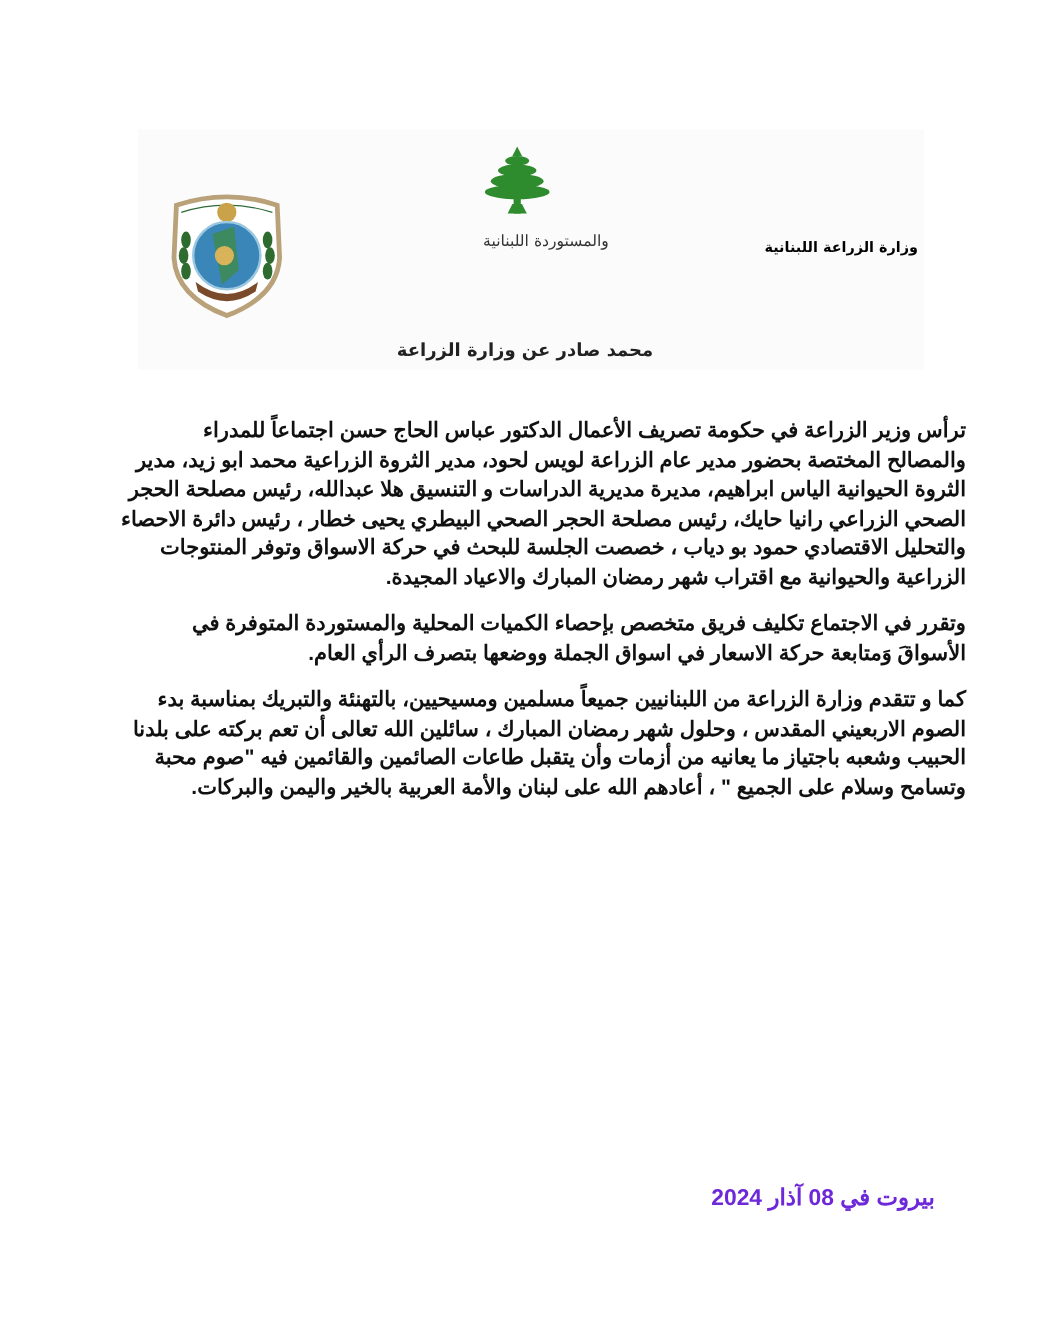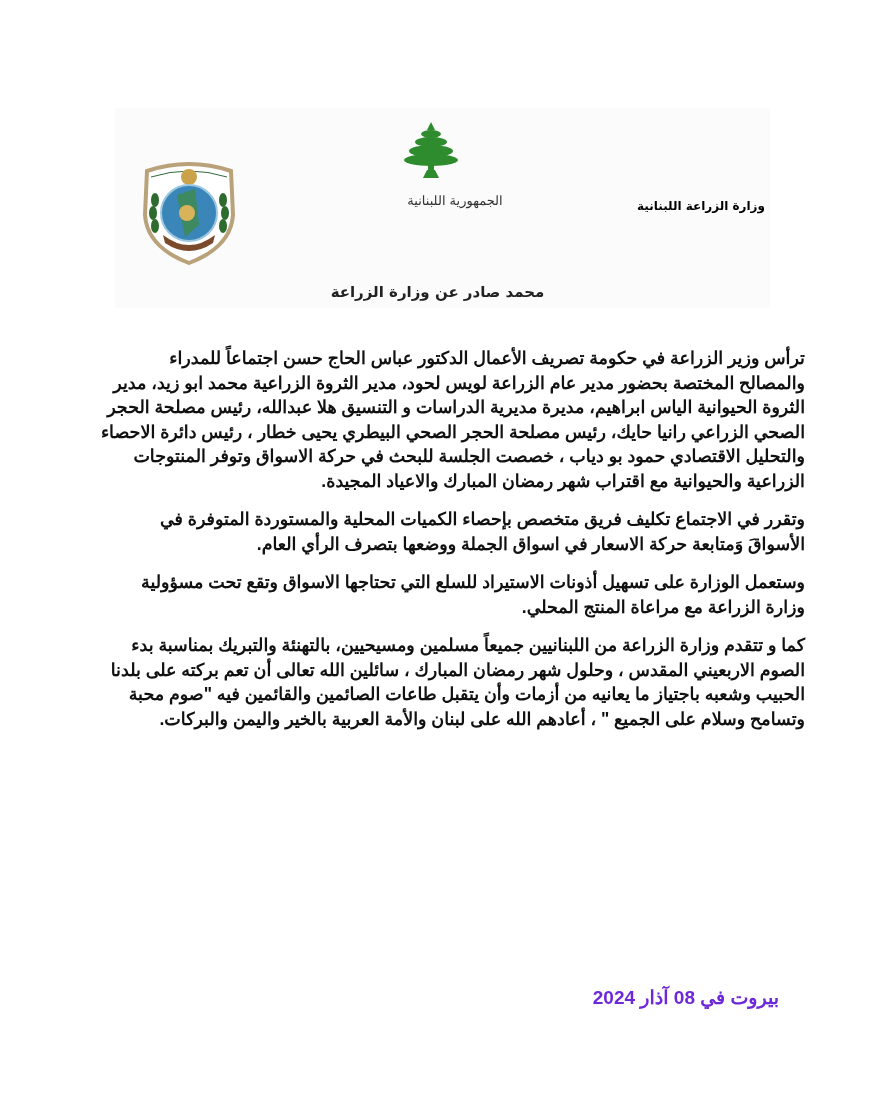--- a/index.html
+++ b/index.html
@@ -40,25 +40,24 @@
 <svg class="logo-cedar" viewBox="0 0 60 62">
   <polygon points="30,2 34,10 26,10" fill="#2e8b2e"></polygon>
   <ellipse cx="30" cy="14" rx="10" ry="4" fill="#2e8b2e"></ellipse>
   <ellipse cx="30" cy="22" rx="16" ry="5" fill="#2e8b2e"></ellipse>
   <ellipse cx="30" cy="31" rx="22" ry="6" fill="#2e8b2e"></ellipse>
   <ellipse cx="30" cy="40" rx="27" ry="6" fill="#2e8b2e"></ellipse>
   <rect x="27" y="44" width="6" height="14" fill="#2e8b2e"></rect>
   <path d="M22 58 L38 58 L34 50 L26 50 Z" fill="#2e8b2e"></path>
 </svg>
 
-<div class="republic-label">الجمهورية اللبنانية</div>
+<div class="republic-label">والمستوردة اللبنانية</div>
 <div class="ministry-label">وزارة الزراعة اللبنانية</div>
 
 <div class="doc-title">محمد صادر عن وزارة الزراعة</div>
 
 <div class="body-text">
   <p>ترأس وزير الزراعة في حكومة تصريف الأعمال الدكتور عباس الحاج حسن اجتماعاً للمدراء والمصالح المختصة بحضور مدير عام الزراعة لويس لحود، مدير الثروة الزراعية محمد ابو زيد، مدير الثروة الحيوانية الياس ابراهيم، مديرة مديرية الدراسات و التنسيق هلا عبدالله، رئيس مصلحة الحجر الصحي الزراعي رانيا حايك، رئيس مصلحة الحجر الصحي البيطري يحيى خطار ، رئيس دائرة الاحصاء والتحليل الاقتصادي حمود بو دياب ، خصصت الجلسة للبحث في حركة الاسواق وتوفر المنتوجات الزراعية والحيوانية مع اقتراب  شهر رمضان المبارك  والاعياد المجيدة.</p>
   <p>وتقرر في الاجتماع تكليف فريق متخصص بإحصاء الكميات المحلية والمستوردة  المتوفرة في الأسواقَ وَمتابعة  حركة الاسعار في اسواق الجملة ووضعها بتصرف الرأي العام.</p>
-  <p>وستعمل الوزارة على تسهيل أذونات الاستيراد للسلع التي تحتاجها الاسواق وتقع تحت مسؤولية وزارة الزراعة مع مراعاة المنتج المحلي.</p>
   <p>كما و تتقدم وزارة الزراعة من اللبنانيين جميعاً مسلمين ومسيحيين، بالتهنئة والتبريك بمناسبة بدء الصوم الاربعيني المقدس ، وحلول شهر رمضان المبارك ، سائلين الله تعالى أن تعم بركته على بلدنا الحبيب وشعبه باجتياز ما يعانيه من أزمات وأن يتقبل طاعات الصائمين والقائمين فيه "صوم محبة وتسامح وسلام على الجميع " ، أعادهم الله على لبنان والأمة العربية بالخير واليمن والبركات.</p>
 </div>
 
 <div class="signoff">بيروت في 08 آذار 2024</div>
 
 </body></html>

